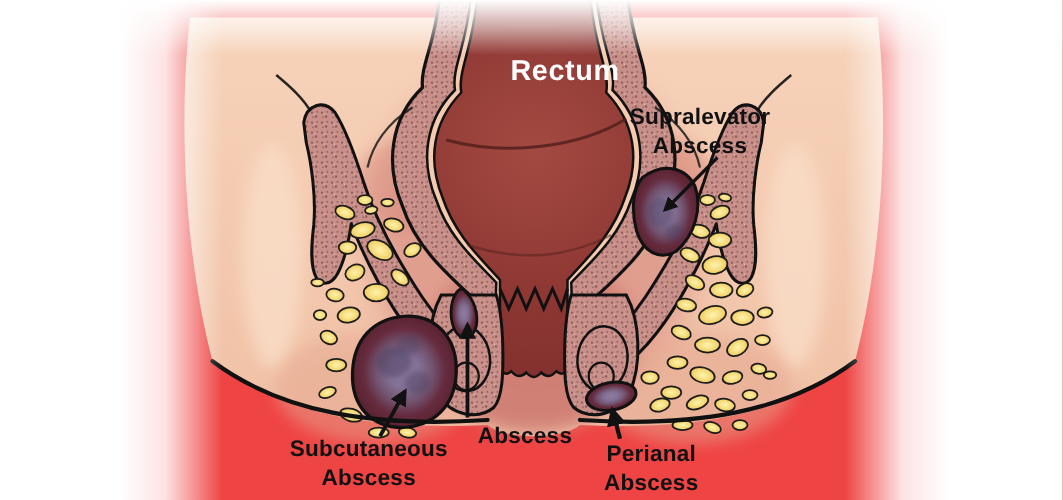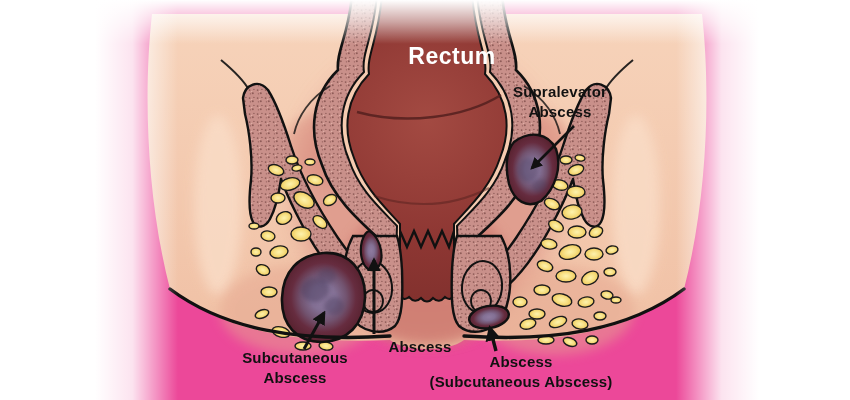--- a/index.html
+++ b/index.html
@@ -1,19 +1,19 @@
 <!DOCTYPE html>
 <html><head>
 <meta charset="utf-8">
 <style>
   html,body{margin:0;padding:0;background:#fff;}
-  .stage{position:relative;width:850px;height:400px;background:#ec4899;overflow:hidden;
+  .stage{position:relative;width:850px;height:400px;background:#ef4444;overflow:hidden;
          font-family:"Liberation Sans",sans-serif;}
   .stage svg{position:absolute;left:0;top:0;}
-  .lbl{position:absolute;font-weight:bold;font-size:15px;line-height:1.3;color:#111;
+  .lbl{position:absolute;font-weight:bold;font-size:18px;line-height:1.3;color:#111;
        text-align:center;letter-spacing:.2px;}
   .lbl div{white-space:nowrap;}
   .lbl-rectum{font-size:23px;color:#fff;letter-spacing:.5px;}
 </style>
 </head>
 <body>
 
 <div class="stage">
 
 <svg width="850" height="400" viewBox="0 0 850 400">
@@ -251,17 +251,18 @@
 <div class="lbl" style="left:220px;top:348px;width:150px;">
   <div>Subcutaneous</div>
   <div>Abscess</div>
 </div>
 
 <div class="lbl" style="left:338px;top:337px;width:164px;">
   <div>Abscess</div>
 </div>
 
 <div class="lbl" style="left:426px;top:352px;width:190px;">
+  <div>Perianal</div>
   <div>Abscess</div>
   <div>(Subcutaneous Abscess)</div>
 </div>
 
 </div>
 
 </body></html>

